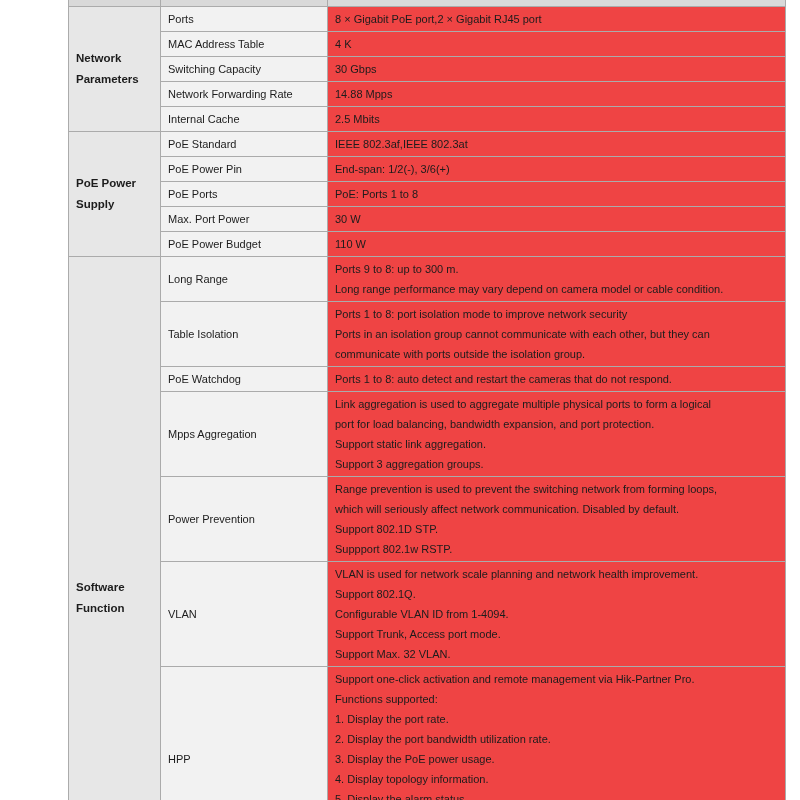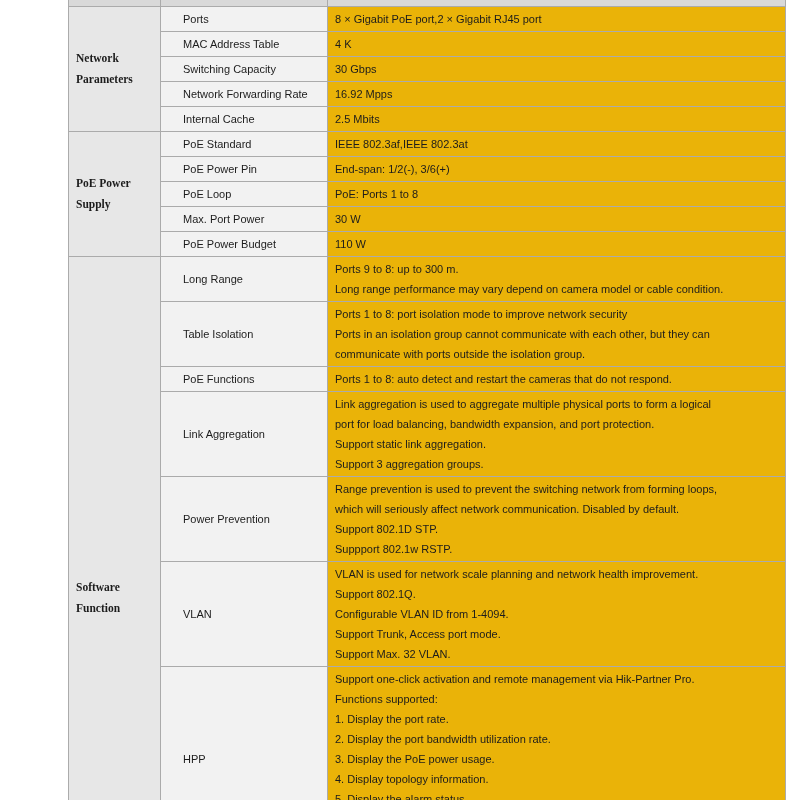--- a/index.html
+++ b/index.html
@@ -17,28 +17,28 @@
     font-size:11px;color:#1c1c1c;
     box-sizing:border-box;
   }
   tr.single{height:22px;}
   tr.model-row{height:22px;}
   tr.model-row td{background:#d9d9d9;}
   td.model-label{padding-left:7px;font-weight:bold;vertical-align:middle;}
   td.model-value{text-align:center;font-weight:bold;vertical-align:middle;}
   td.cat{
     background:#e7e7e7;font-weight:bold;font-size:11.5px;
-    vertical-align:middle;padding-left:7px;line-height:21px;font-family:Liberation Serif, serif;
+    vertical-align:middle;padding-left:7px;line-height:21px;
   }
   td.cat.software{vertical-align:top;padding-top:320px;}
   td.param{
-    background:#f2f2f2;padding-left:22px;vertical-align:middle;line-height:15px;margin-top:44px;
+    background:#f2f2f2;padding-left:7px;vertical-align:middle;line-height:15px;margin-top:44px;
   }
   td.value{
-    background:#eab308;padding:2px 2px 2px 7px;line-height:20px;
+    background:#ef4444;padding:2px 2px 2px 7px;line-height:20px;
     vertical-align:middle;white-space:pre;overflow:hidden;
   }
 </style>
 </head>
 <body>
 
 <div class="sheet">
   <table>
     <colgroup>
         <col class="c1">
@@ -60,38 +60,38 @@
       <tr class="single">
         <td class="param">MAC Address Table</td>
         <td class="value">4 K</td>
       </tr>
       <tr class="single">
         <td class="param">Switching Capacity</td>
         <td class="value">30 Gbps</td>
       </tr>
       <tr class="single">
         <td class="param">Network Forwarding Rate</td>
-        <td class="value">16.92 Mpps</td>
+        <td class="value">14.88 Mpps</td>
       </tr>
       <tr class="single">
         <td class="param">Internal Cache</td>
         <td class="value">2.5 Mbits</td>
       </tr>
 
       <tr class="single">
         <td class="cat" rowspan="5">PoE Power Supply</td>
         <td class="param">PoE Standard</td>
         <td class="value">IEEE 802.3af,IEEE 802.3at</td>
       </tr>
       <tr class="single">
         <td class="param">PoE Power Pin</td>
         <td class="value">End-span: 1/2(-), 3/6(+)</td>
       </tr>
       <tr class="single">
-        <td class="param">PoE Loop</td>
+        <td class="param">PoE Ports</td>
         <td class="value">PoE: Ports 1 to 8</td>
       </tr>
       <tr class="single">
         <td class="param">Max. Port Power</td>
         <td class="value">30 W</td>
       </tr>
       <tr class="single">
         <td class="param">PoE Power Budget</td>
         <td class="value">110 W</td>
       </tr>
@@ -102,25 +102,25 @@
         <td class="value">Ports 9 to 8: up to 300 m.
 Long range performance may vary depend on camera model or cable condition.</td>
       </tr>
       <tr>
         <td class="param">Table Isolation</td>
         <td class="value">Ports 1 to 8: port isolation mode to improve network security
 Ports in an isolation group cannot communicate with each other, but they can
 communicate with ports outside the isolation group.</td>
       </tr>
       <tr class="single">
-        <td class="param">PoE Functions</td>
+        <td class="param">PoE Watchdog</td>
         <td class="value">Ports 1 to 8: auto detect and restart the cameras that do not respond.</td>
       </tr>
       <tr>
-        <td class="param">Link Aggregation</td>
+        <td class="param">Mpps Aggregation</td>
         <td class="value">Link aggregation is used to aggregate multiple physical ports to form a logical
 port for load balancing, bandwidth expansion, and port protection.
 Support static link aggregation.
 Support 3 aggregation groups.</td>
       </tr>
       <tr>
         <td class="param">Power Prevention</td>
         <td class="value">Range prevention is used to prevent the switching network from forming loops,
 which will seriously affect network communication. Disabled by default.
 Support 802.1D STP.

